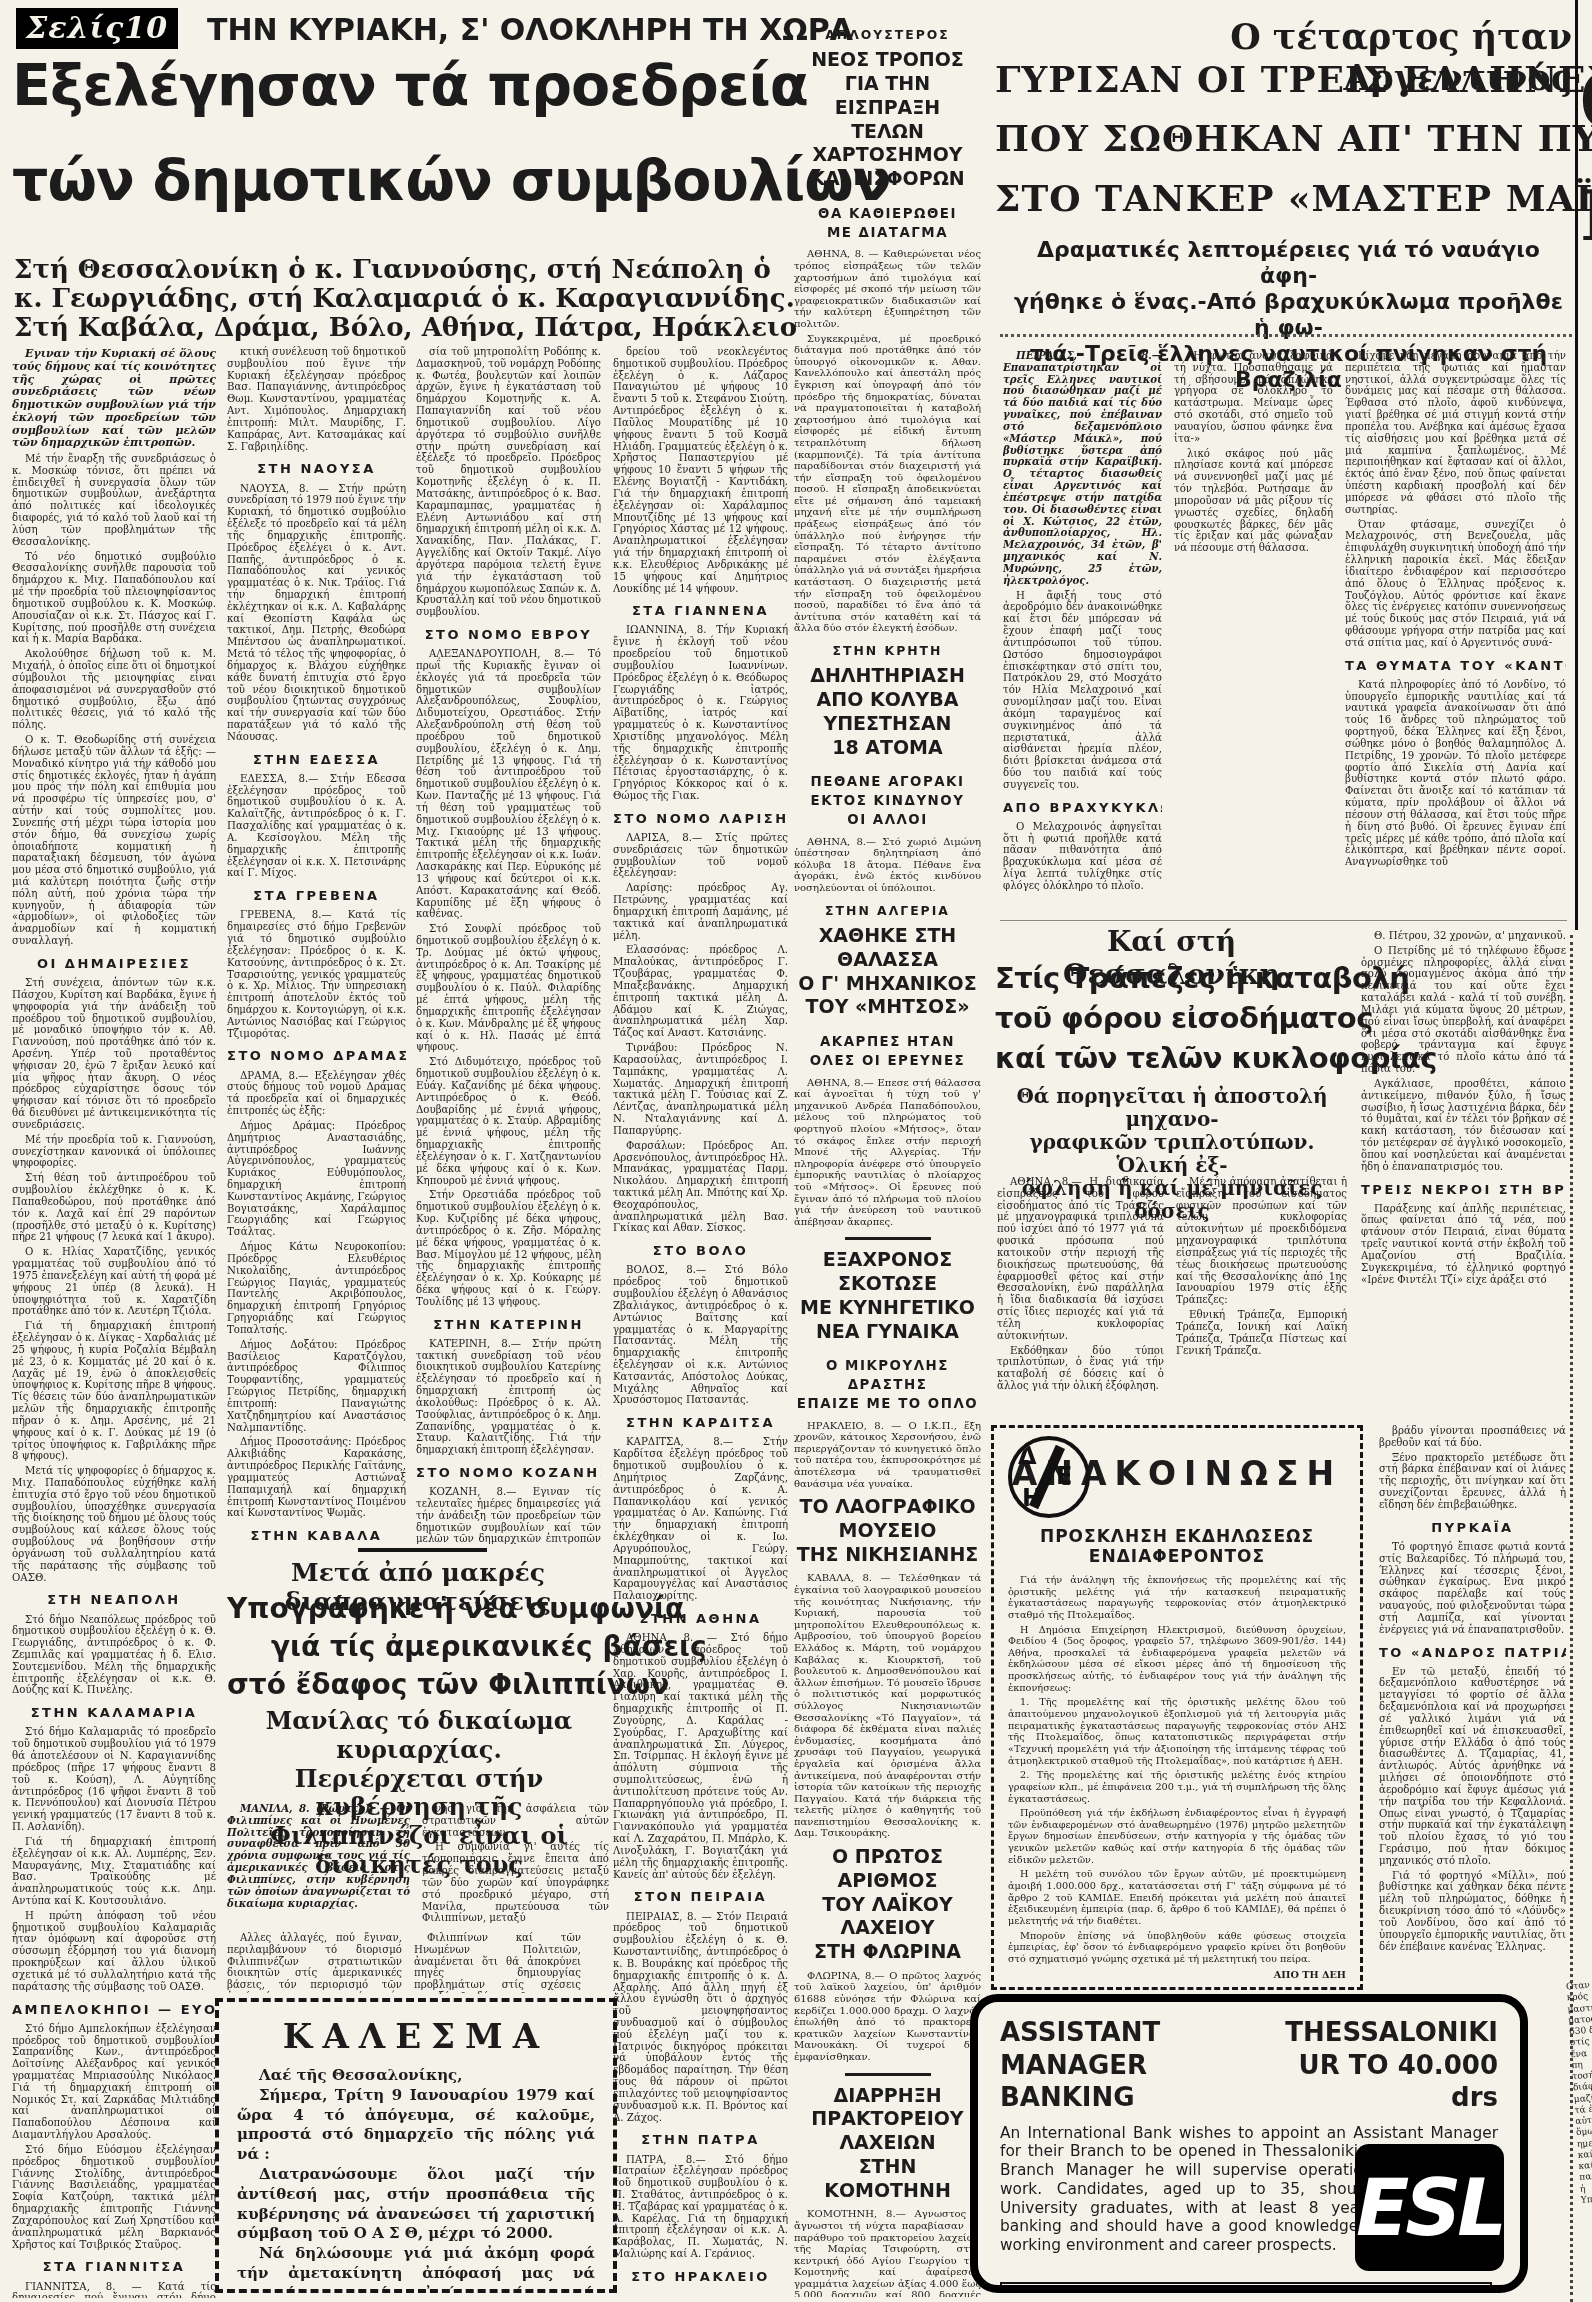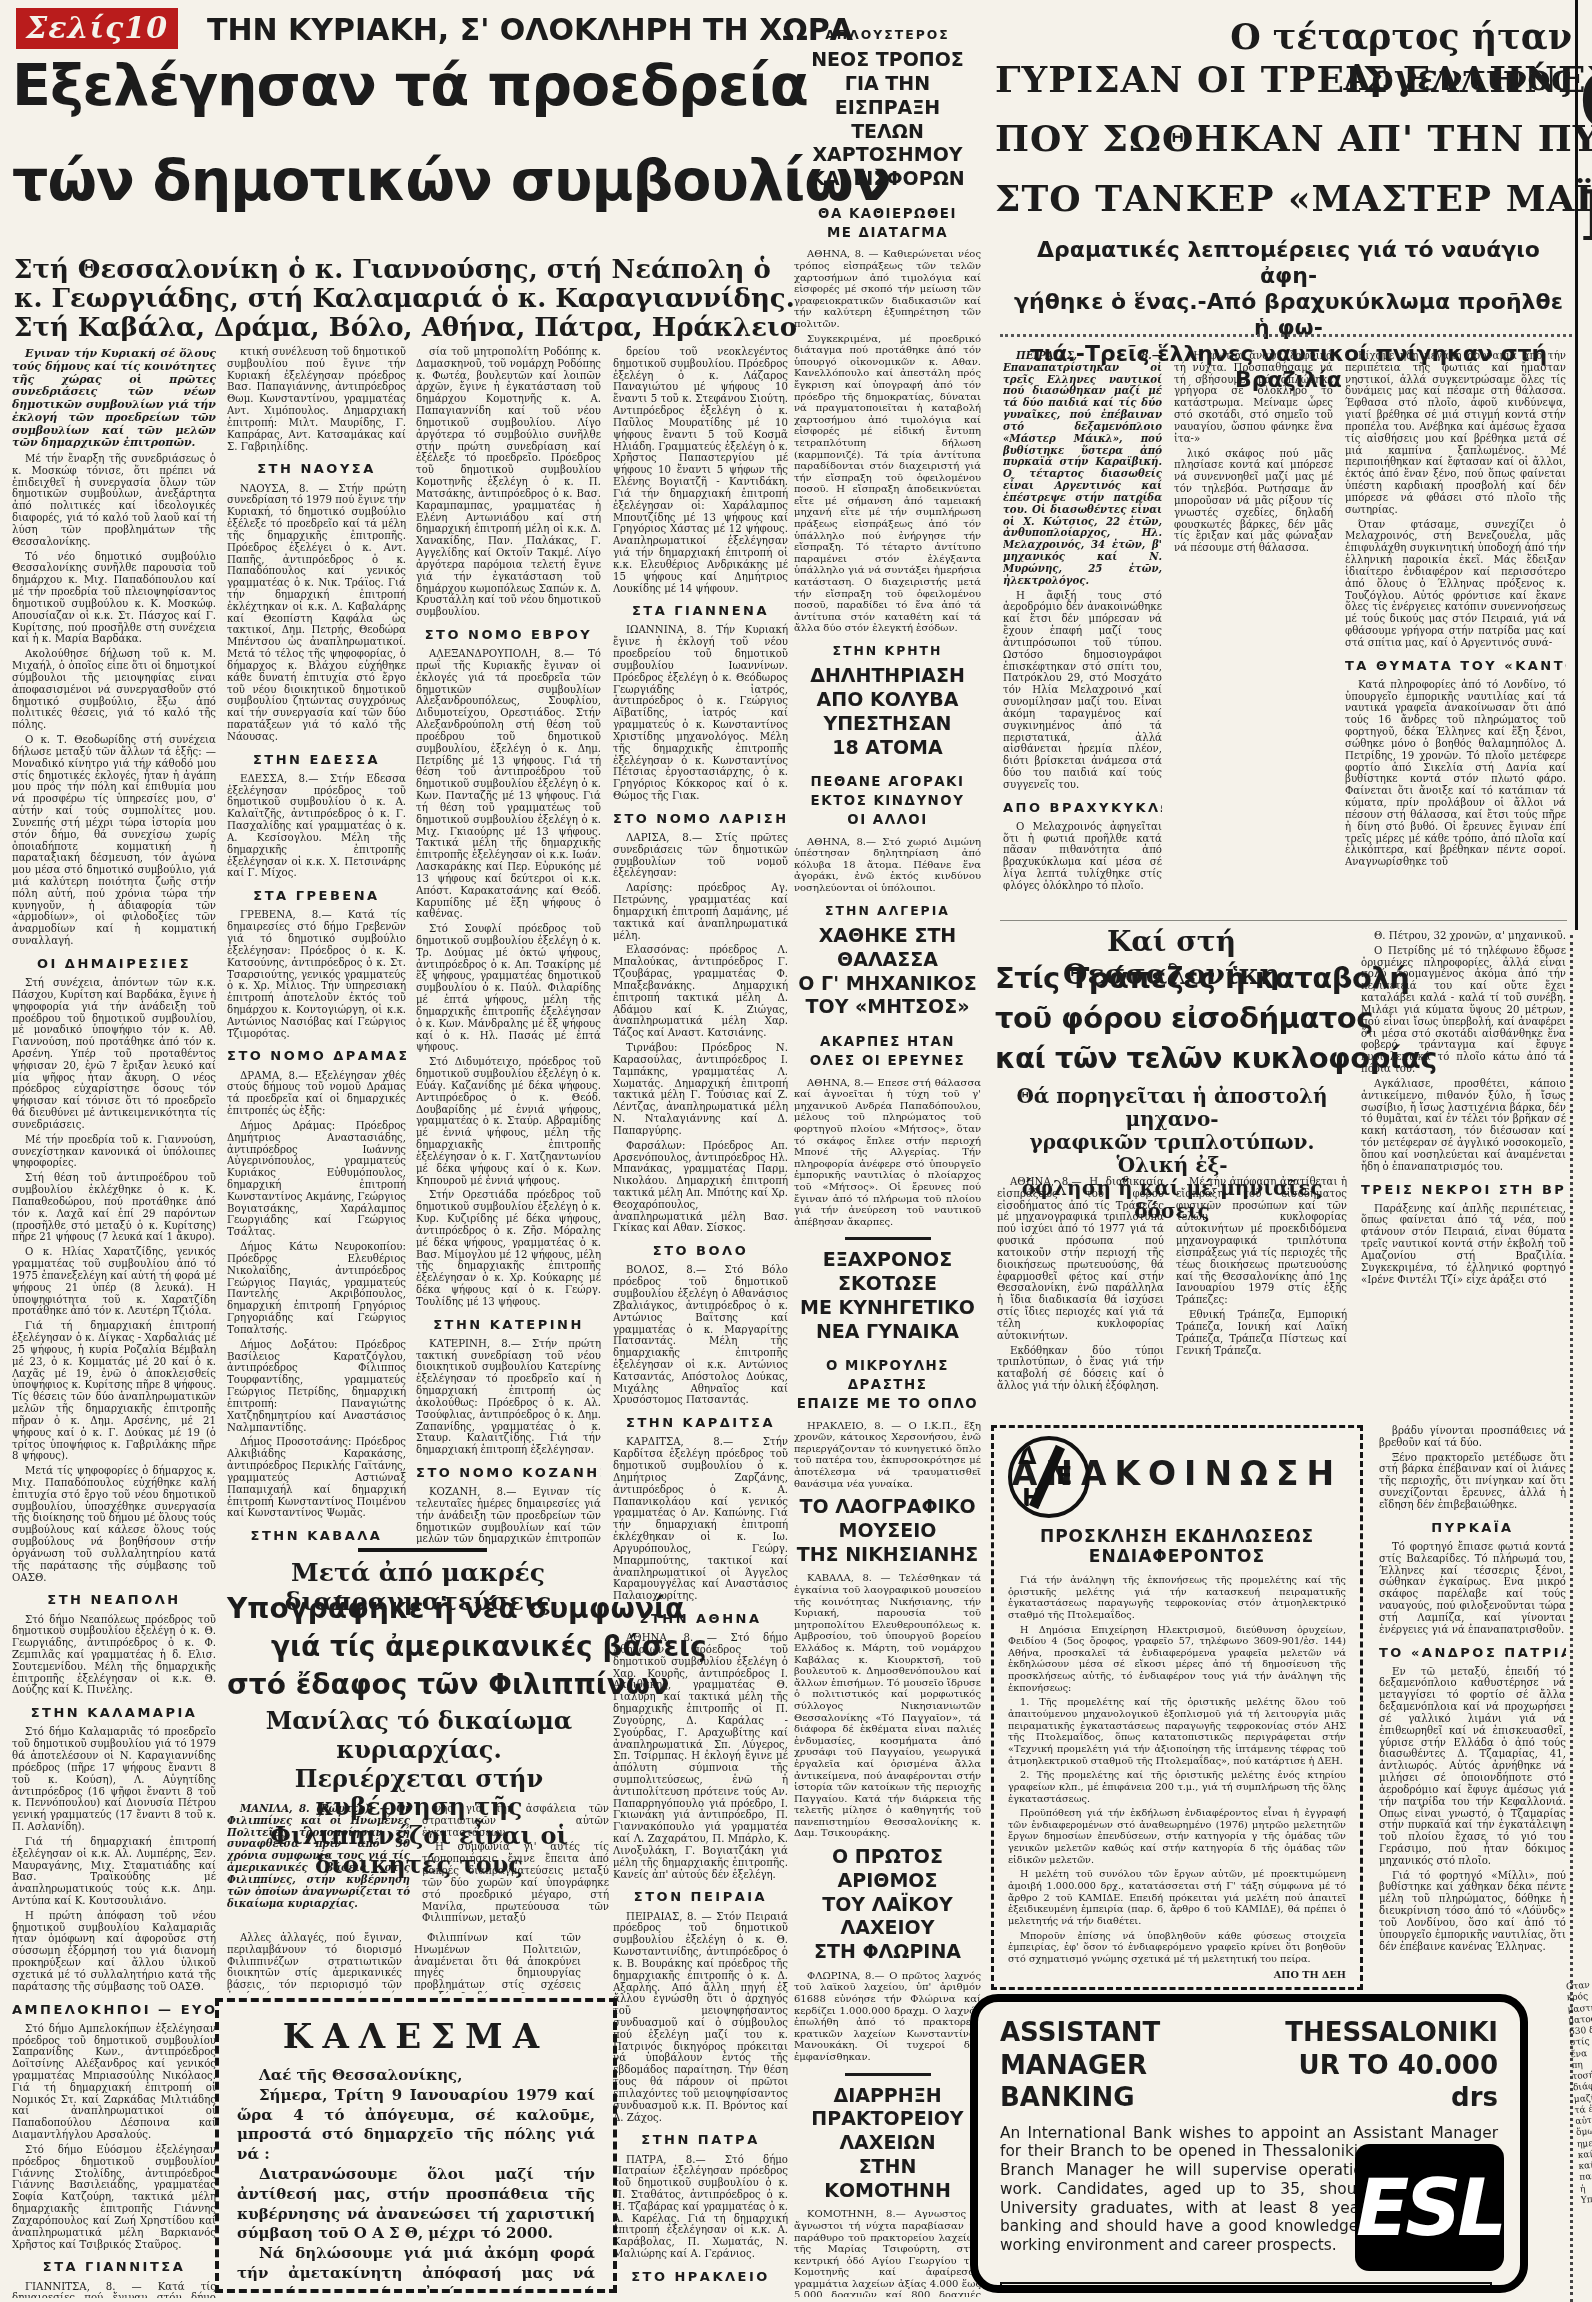--- a/index.html
+++ b/index.html
@@ -1,20 +1,20 @@
 <!DOCTYPE html>
 <html><head>
 <meta charset="utf-8">
 <style>
   html,body{margin:0;padding:0;background:#d8d5cc;}
   .page{position:relative;width:1592px;height:2302px;background:#f5f2ea;color:#1c1c1c;overflow:hidden;
         font-family:"DejaVu Serif",serif;}
   .abs{position:absolute;}
   
-  .badge{background:#b91c1c;color:#f5f2ea;font-family:"DejaVu Serif",serif;font-weight:bold;font-style:italic;
+  .badge{background:#000000;color:#f5f2ea;font-family:"DejaVu Serif",serif;font-weight:bold;font-style:italic;
          font-size:30px;padding:2px 10px 4px;letter-spacing:1px;}
   .kick-top{font-family:"DejaVu Sans",sans-serif;font-weight:bold;font-size:30px;letter-spacing:0;white-space:nowrap;}
   .h1{font-family:"DejaVu Sans",sans-serif;font-weight:bold;font-size:57px;letter-spacing:-1px;white-space:nowrap;}
   .deck{font-family:"DejaVu Serif",serif;font-weight:bold;font-size:26px;line-height:1.12;}
   .deck .centerline{white-space:nowrap;}
   .tk-kick{font-family:"DejaVu Serif",serif;font-weight:bold;font-size:35px;text-align:right;}
   .tk-line{font-family:"DejaVu Serif",serif;font-weight:bold;font-size:36px;letter-spacing:1px;text-align:center;white-space:nowrap;}
   .tk-deck{font-family:"DejaVu Sans",sans-serif;font-weight:bold;font-size:22px;line-height:1.18;text-align:left;}
   .bk-kick{font-family:"DejaVu Serif",serif;font-weight:bold;font-size:28px;text-align:center;}
   .bk-line{font-family:"DejaVu Sans",sans-serif;font-weight:bold;font-size:29px;text-align:center;white-space:nowrap;letter-spacing:-0.5px;}

